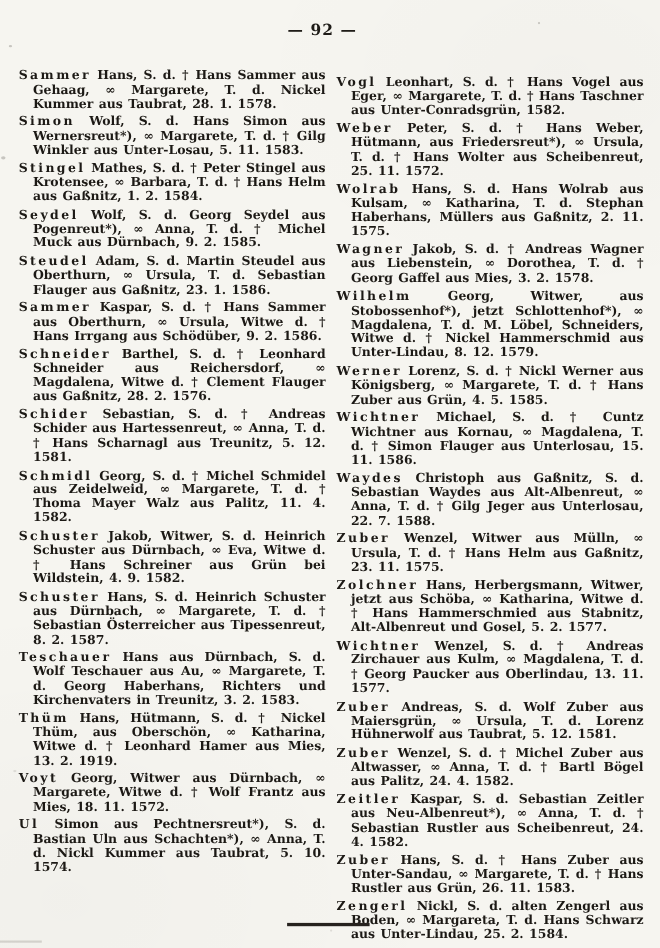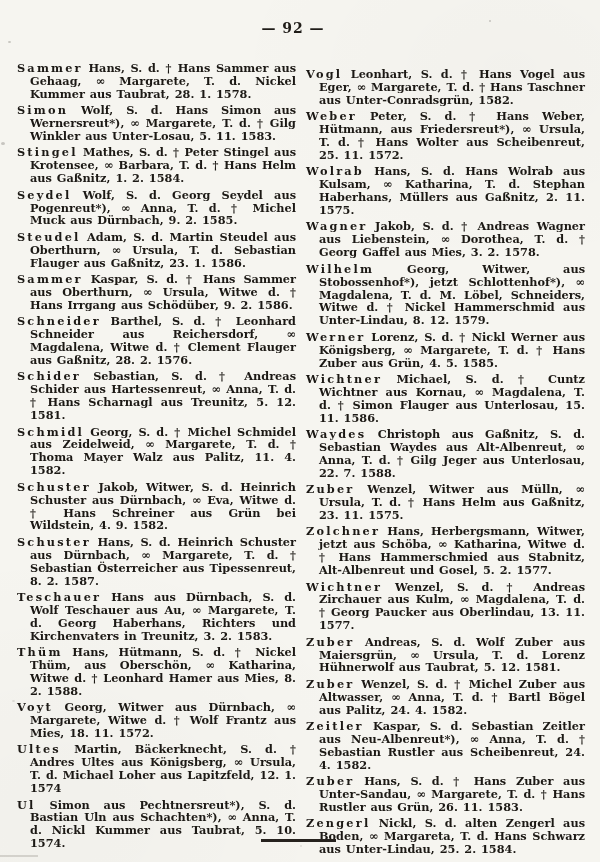--- a/index.html
+++ b/index.html
@@ -87,25 +87,24 @@
       <p class="entry"><span class="lead">Schider</span><span> Sebastian, S. d. † Andreas Schider aus Hartessenreut, ∞ Anna, T. d. † Hans Scharnagl aus Treunitz, 5. 12. 1581.</span></p>
 
       <p class="entry"><span class="lead">Schmidl</span><span> Georg, S. d. † Michel Schmidel aus Zeidelweid, ∞ Margarete, T. d. † Thoma Mayer Walz aus Palitz, 11. 4. 1582.</span></p>
 
       <p class="entry"><span class="lead">Schuster</span><span> Jakob, Witwer, S. d. Heinrich Schuster aus Dürnbach, ∞ Eva, Witwe d. † Hans Schreiner aus Grün bei Wildstein, 4. 9. 1582.</span></p>
 
       <p class="entry"><span class="lead">Schuster</span><span> Hans, S. d. Heinrich Schuster aus Dürnbach, ∞ Margarete, T. d. † Sebastian Österreicher aus Tipessenreut, 8. 2. 1587.</span></p>
 
       <p class="entry"><span class="lead">Teschauer</span><span> Hans aus Dürnbach, S. d. Wolf Teschauer aus Au, ∞ Margarete, T. d. Georg Haberhans, Richters und Kirchenvaters in Treunitz, 3. 2. 1583.</span></p>
 
-      <p class="entry"><span class="lead">Thüm</span><span> Hans, Hütmann, S. d. † Nickel Thüm, aus Oberschön, ∞ Katharina, Witwe d. † Leonhard Hamer aus Mies, 8. 2. 1588.</span></p>
+      <p class="entry"><span class="lead">Thüm</span><span> Hans, Hütmann, S. d. † Nickel Thüm, aus Oberschön, ∞ Katharina, Witwe d. † Leonhard Hamer aus Mies, 13. 2. 1919.</span></p>
 
       <p class="entry"><span class="lead">Voyt</span><span> Georg, Witwer aus Dürnbach, ∞ Margarete, Witwe d. † Wolf Frantz aus Mies, 18. 11. 1572.</span></p>
 
-      <p class="entry"><span class="lead">Ultes</span><span> Martin, Bäckerknecht, S. d. † Andres Ultes aus Königsberg, ∞ Ursula, T. d. Michael Loher aus Lapitzfeld, 12. 1. 1574</span></p>
 
       <p class="entry"><span class="lead">Ul</span><span> Simon aus Pechtnersreut*), S. d. Bastian Uln aus Schachten*), ∞ Anna, T. d. Nickl Kummer aus Taubrat, 5. 10. 1574.</span></p>
     </div>
 
   <div class="col col-right">
 
       <p class="entry"><span class="lead">Vogl</span><span> Leonhart, S. d. † Hans Vogel aus Eger, ∞ Margarete, T. d. † Hans Taschner aus Unter-Conradsgrün, 1582.</span></p>
 
       <p class="entry"><span class="lead">Weber</span><span> Peter, S. d. † Hans Weber, Hütmann, aus Friedersreut*), ∞ Ursula, T. d. † Hans Wolter aus Scheibenreut, 25. 11. 1572.</span></p>
 

